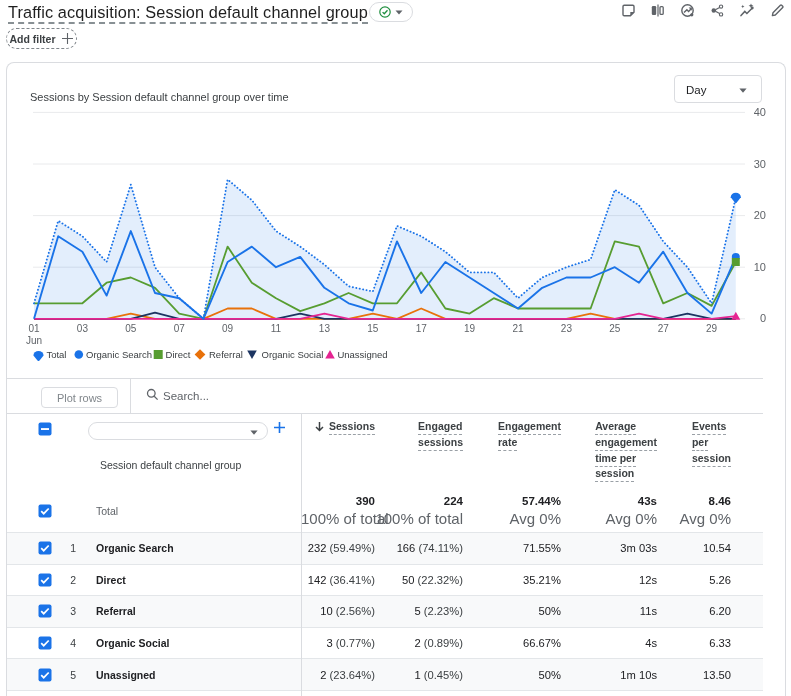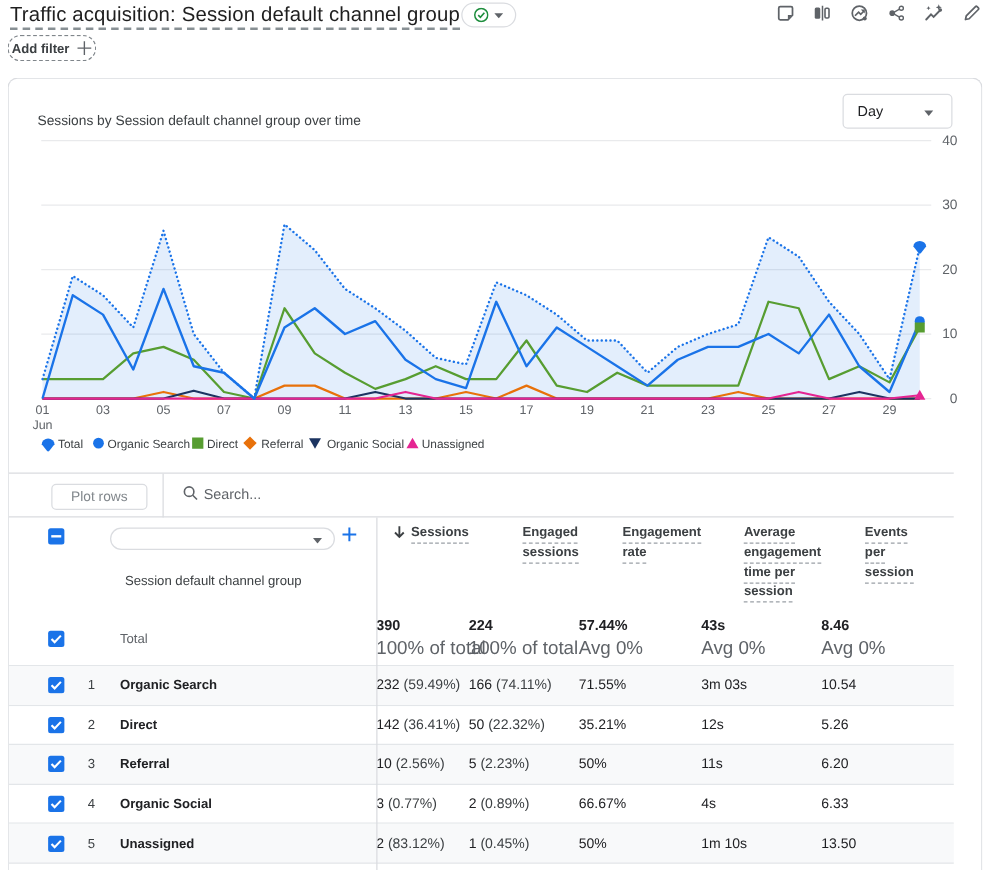--- a/index.html
+++ b/index.html
@@ -33,21 +33,21 @@
 .sarr{vertical-align:-1.5px;margin-right:1px;}
 .tbl{position:absolute;left:0;top:426px;width:756px;}
 .trow{display:flex;border-bottom:1px solid #e3e6e9;background:#fff;align-items:center;height:31.6px;}
 .trow.z{background:#f8f9fa;}
 .trow.total{height:44px;border-bottom:1px solid #e3e6e9;}
 .cchk{width:56px;padding-left:31px;display:flex;align-items:center;}
 .cchk svg{display:block;}
 .cnum{width:13px;text-align:right;font-size:10.5px;color:#3c4043;}
 .cname{flex:1;padding-left:20px;font-size:10.5px;font-weight:bold;color:#202124;}
 .cname.tn{font-weight:normal;color:#5f6368;}
-.mc{text-align:left;font-size:11.2px;color:#202124;white-space:nowrap;}
+.mc{text-align:right;font-size:11.2px;color:#202124;white-space:nowrap;}
 .mc:nth-of-type(4){width:74px;}
 .mc:nth-of-type(5){width:88px;}
 .mc:nth-of-type(6){width:98px;}
 .mc:nth-of-type(7){width:96px;}
 .mc:nth-of-type(8){width:74px;margin-right:32px;}
 .pct{color:#3c4043;}
 .total .v1{font-weight:bold;font-size:11.5px;}
 .total .v2{font-size:15px;color:#5f6368;margin-top:3px;}
 </style></head>
 <body>
@@ -305,19 +305,19 @@
       </div>
 <div class="trow z">
         <div class="cchk">
           <svg width="14" height="14" viewBox="0 0 14 14">
             <rect x="0.5" y="0.5" width="13" height="13" rx="2" fill="#1a73e8"></rect>
             <path d="M3.2 7.2 5.7 9.7 10.7 4.5" fill="none" stroke="#fff" stroke-width="1.7"></path>
           </svg>
         </div>
         <div class="cnum">5</div>
         <div class="cname">Unassigned</div>
-        <div class="mc"><span>2 <span class="pct">(83.12%)</span></span></div>
+        <div class="mc"><span>2 <span class="pct">(23.64%)</span></span></div>
         <div class="mc"><span>1 <span class="pct">(0.45%)</span></span></div>
         <div class="mc"><span>50%</span></div>
         <div class="mc"><span>1m 10s</span></div>
         <div class="mc"><span>13.50</span></div>
       </div>
 </div>
 </div>
 </body></html>

